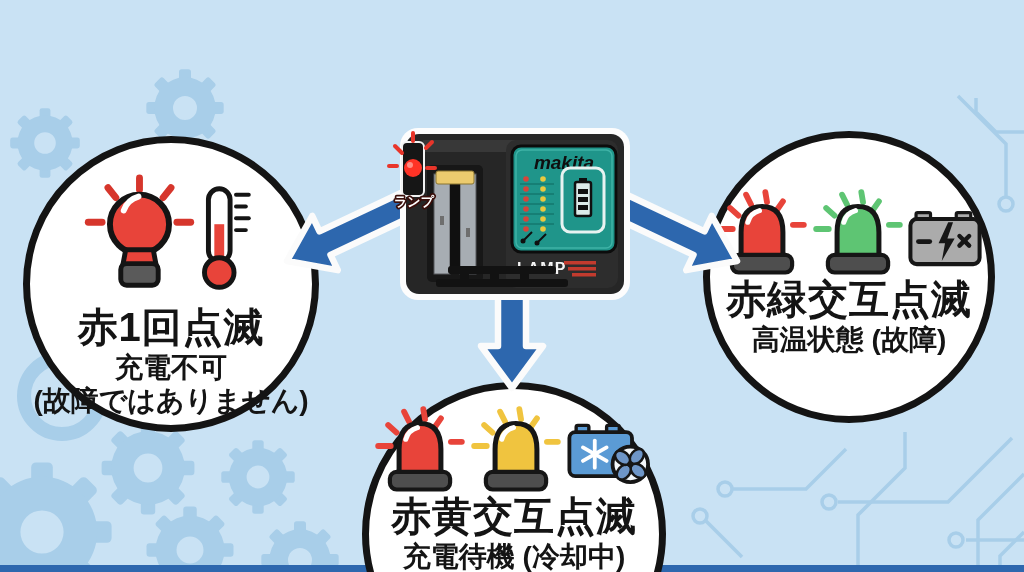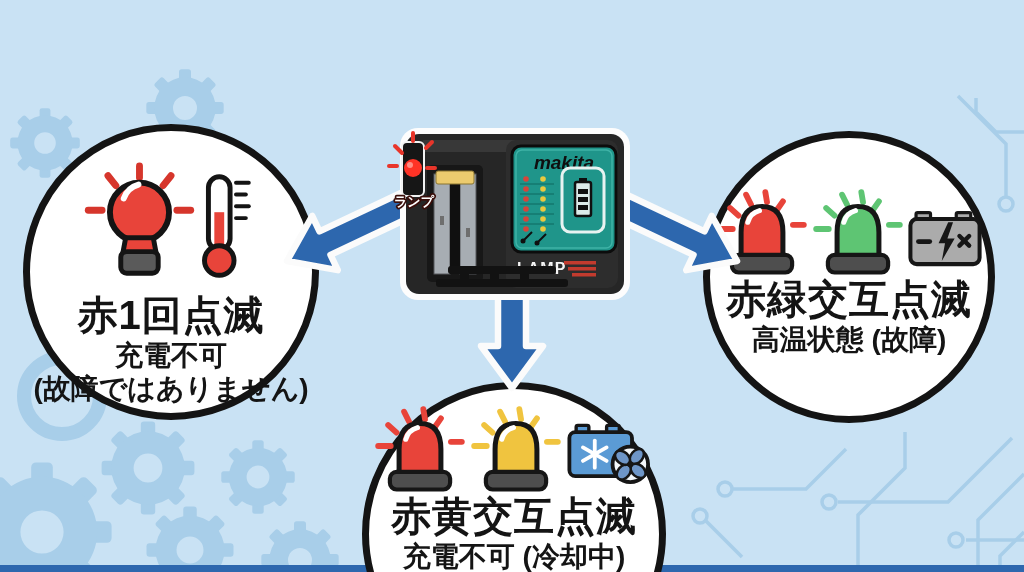--- a/index.html
+++ b/index.html
@@ -4,21 +4,21 @@
 <style>
   html,body{margin:0;padding:0;background:#e8eef4;}
   .stage{position:relative;width:1024px;height:572px;overflow:hidden;background:#c9e2f4;
          font-family:"Liberation Sans",sans-serif;}
   .deco{position:absolute;left:0;top:0;z-index:0;}
   .bottom-strip{position:absolute;left:0;bottom:0;width:1024px;height:7px;background:#2d67ae;z-index:1;}
   .banner{position:absolute;left:0;top:0;width:1024px;height:95px;background:#2d67ae;z-index:30;}
   .node{position:absolute;background:#ffffff;border:7px solid #141414;border-radius:50%;
         box-sizing:border-box;display:flex;flex-direction:column;align-items:center;
         text-align:center;z-index:5;}
-  .node-left{left:23px;top:124px;width:296px;height:296px;padding-top:30px;text-align:right;}
+  .node-left{left:23px;top:136px;width:296px;height:296px;padding-top:30px;text-align:right;}
   .node-right{left:703px;top:131px;width:292px;height:292px;padding-top:50px;}
   .node-bottom{left:362px;top:382px;width:304px;height:304px;padding-top:16px;}
   .icons{display:flex;align-items:flex-end;justify-content:center;gap:4px;}
   .n-title{font-size:40px;font-weight:bold;color:#141414;letter-spacing:1px;line-height:1.1;margin-top:2px;}
   .n-sub{font-size:28px;font-weight:bold;color:#141414;line-height:1.15;margin-top:3px;}
   .n-note{font-size:28px;font-weight:bold;color:#141414;line-height:1.1;margin-top:2px;}
   .arrows{position:absolute;left:0;top:0;z-index:10;}
   .charger{position:absolute;left:386px;top:116px;width:252px;height:196px;z-index:20;}
   .defs{position:absolute;width:0;height:0;}
 </style>
@@ -169,21 +169,21 @@
             <ellipse cx="76" cy="38" rx="7" ry="10" transform="rotate(40 76 50)"></ellipse>
             <ellipse cx="76" cy="38" rx="7" ry="10" transform="rotate(130 76 50)"></ellipse>
             <ellipse cx="76" cy="38" rx="7" ry="10" transform="rotate(220 76 50)"></ellipse>
             <ellipse cx="76" cy="38" rx="7" ry="10" transform="rotate(310 76 50)"></ellipse>
           </g>
           <circle cx="76" cy="50" r="3.5" fill="#161616"></circle>
         </g>
       </svg>
     </div>
     <div class="n-title">赤黄交互点滅</div>
-    <div class="n-sub">充電不可 (冷却中)</div>
+    <div class="n-sub">充電待機 (冷却中)</div>
   </div>
 
   <svg class="arrows" width="1024" height="572" xmlns="http://www.w3.org/2000/svg">
     <g fill="#2d67ae" stroke="#fbfbfb" stroke-width="6.5" stroke-linejoin="round">
       <path d="M402.5,192.2 L319.5,231.4 L312.2,216 L287,261 L337.8,270.1 L330.5,254.9 L413.5,215.8 Z"></path>
       <path d="M621.5,192.2 L704.5,231.4 L711.8,216 L737,261 L686.2,270.1 L693.5,254.9 L610.5,215.8 Z"></path>
       <path d="M498,296 L498,346 L481,346 L512,388 L543,346 L526,346 L526,296 Z"></path>
     </g>
   </svg>
 

